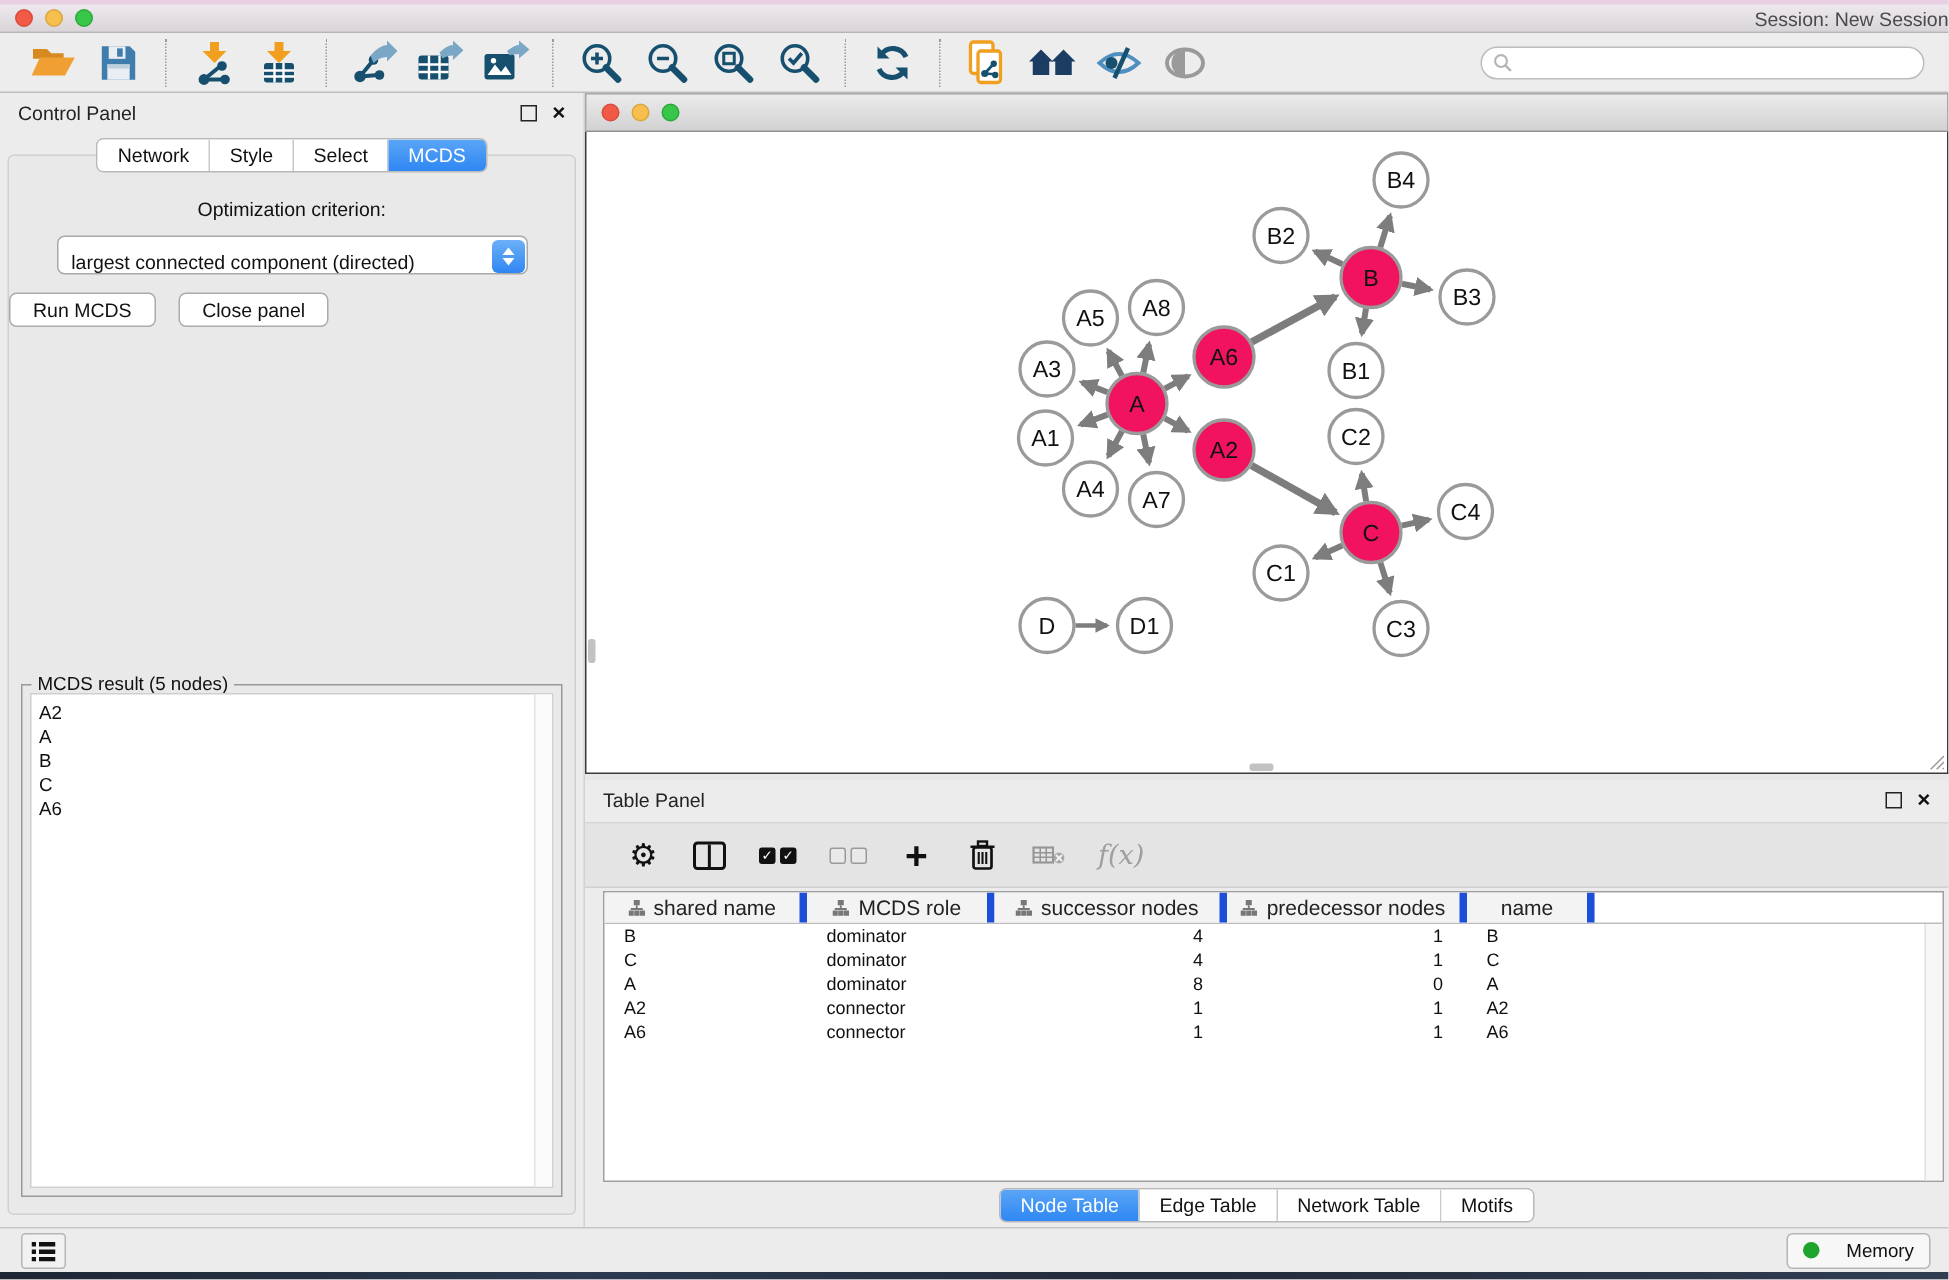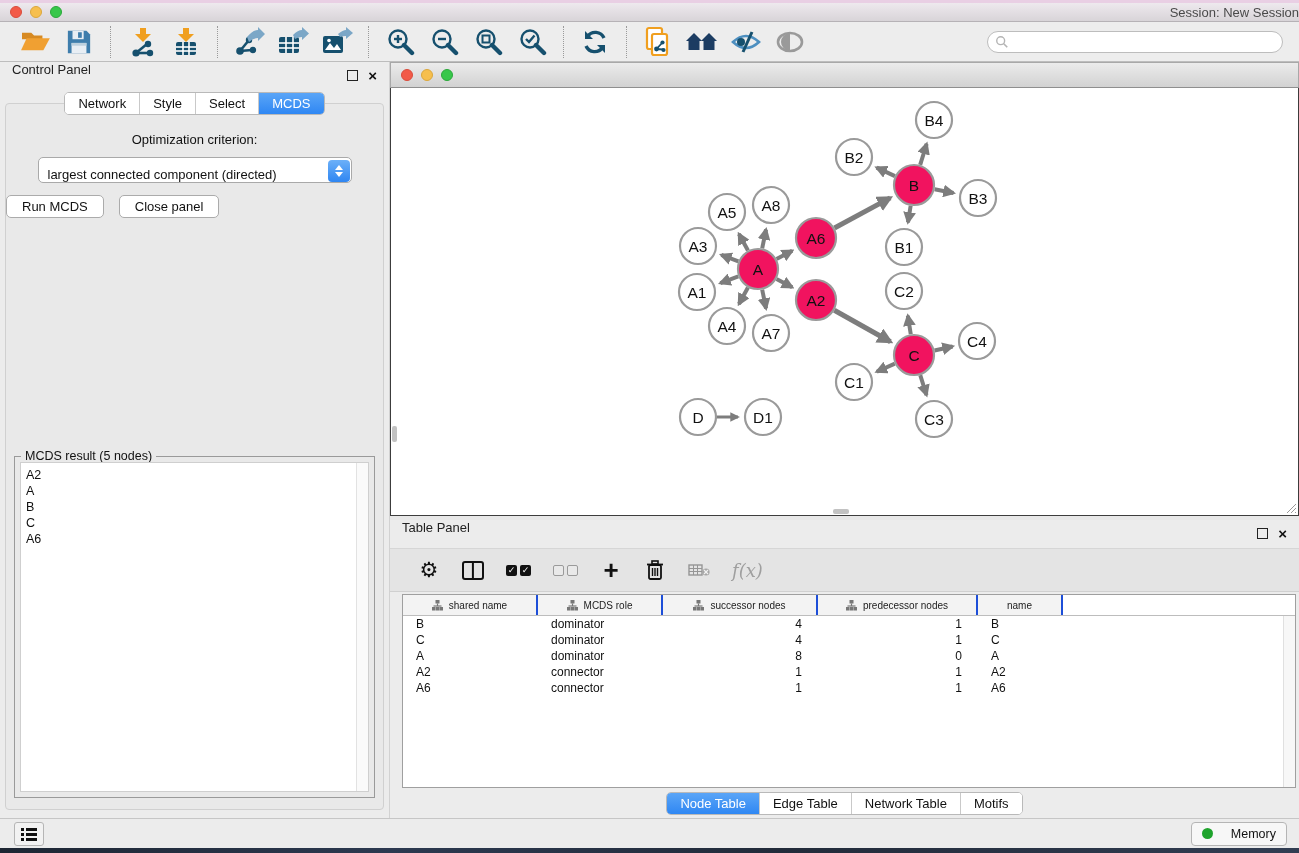--- a/index.html
+++ b/index.html
@@ -21,21 +21,21 @@
   .tb-btn { width:34px; height:32px; display:flex; align-items:center; justify-content:center; cursor:default; }
   .search-wrap { margin-left:auto; margin-right:6px; }
   .searchbox { width:296px; height:22px; border:1px solid #bdbdbd; border-radius:12px; background:#fff; display:flex; align-items:center; padding-left:7px; }
   .searchbox svg { opacity:.55; }
 
   
   .mainrow { flex:1; display:flex; min-height:0; background:#e7e7e7; }
 
   
   .cpanel { width:390px; background:#ececec; display:flex; flex-direction:column; border-right:1px solid #d2d2d2; }
-  .panel-titlerow { height:26px; display:flex; padding:0 12px; }
+  .panel-titlerow { height:26px; display:flex; align-items:center; padding:0 12px; }
   .panel-title { font-size:13px; color:#222; }
   .panel-ctrls { margin-left:auto; display:flex; align-items:center; gap:10px; }
   .wbox { width:11px; height:11px; border:1.6px solid #222; display:inline-block; }
   .wclose { font-weight:bold; font-size:15px; color:#111; line-height:11px; }
   .cp-tabs { display:flex; justify-content:center; margin-top:4px; position:relative; z-index:2; }
   .tabset { display:flex; border:1px solid #b9b9b9; border-radius:5px; overflow:hidden; background:#fff; }
   .tabset .tab { padding:3px 13px; font-size:13px; background:#fff; border-right:1px solid #c9c9c9; color:#111; }
   .tabset .tab:last-child { border-right:none; }
   .tabset .tab.active { background:linear-gradient(#5aa5f7,#2f87f3); color:#fff; }
   .cp-content { flex:1; background:#e9e9e9; border:1px solid #d0d0d0; border-radius:4px; margin:-12px 5px 8px 5px; padding-top:12px; display:flex; flex-direction:column; }
@@ -73,21 +73,21 @@
   .gear-glyph { font-size:21px; line-height:21px; color:#111; font-family:"DejaVu Sans",sans-serif; }
   .cols-icon { width:22px; height:19px; border:2.2px solid #111; border-radius:3px; position:relative; }
   .cols-icon:before { content:""; position:absolute; left:50%; top:0; bottom:0; width:2.2px; background:#111; transform:translateX(-50%); }
   .cb { width:11px; height:11px; border-radius:2px; display:inline-block; }
   .cb.checked { background:#111; color:#fff; font-size:9px; line-height:11px; text-align:center; font-weight:bold; }
   .cb.un { border:1.7px solid #9a9a9a; background:#e9e9e9; }
   .plus-glyph { font-size:26px; font-weight:bold; color:#111; line-height:22px; }
   .fx { font-family:"DejaVu Serif",serif; font-style:italic; font-size:18px; color:#9f9f9f; }
   .tablewrap { flex:1; margin:2px 3px 0 12px; background:#fff; border:1px solid #9f9f9f; position:relative; overflow:hidden; display:flex; flex-direction:column; }
   .thead { display:flex; height:21px; border-bottom:1px solid #bdbdbd; }
-  .th { background:#f3f3f3; border-right:2px solid #1d4ed8; display:flex; align-items:center; justify-content:center; gap:6px; font-size:10px; color:#222; }
+  .th { background:#f3f3f3; border-right:5px solid #1d4ed8; display:flex; align-items:center; justify-content:center; gap:6px; font-size:14px; color:#222; }
   .tbody { flex:1; position:relative; }
   .trow { display:flex; height:16px; align-items:center; }
   .td { font-size:12px; color:#111; white-space:nowrap; }
   .tscroll { position:absolute; top:0; right:0; bottom:0; width:12px; background:#f7f7f7; border-left:1px solid #e0e0e0; }
   .tp-tabs { height:30px; display:flex; justify-content:center; align-items:center; }
 
   
   .statusbar { height:30px; background:#ececec; border-top:1px solid #c6c6c6; display:flex; align-items:center; padding:0 8px; }
   .list-btn { width:30px; height:24px; border:1px solid #b5b5b5; background:#f2f2f2; border-radius:3px; display:flex; align-items:center; justify-content:center; margin-left:6px; }
   .mem-btn { margin-left:auto; margin-right:4px; height:24px; border:1px solid #b5b5b5; background:#f7f7f7; border-radius:4px; display:flex; align-items:center; gap:18px; padding:0 10px; font-size:12.5px; color:#111; }

